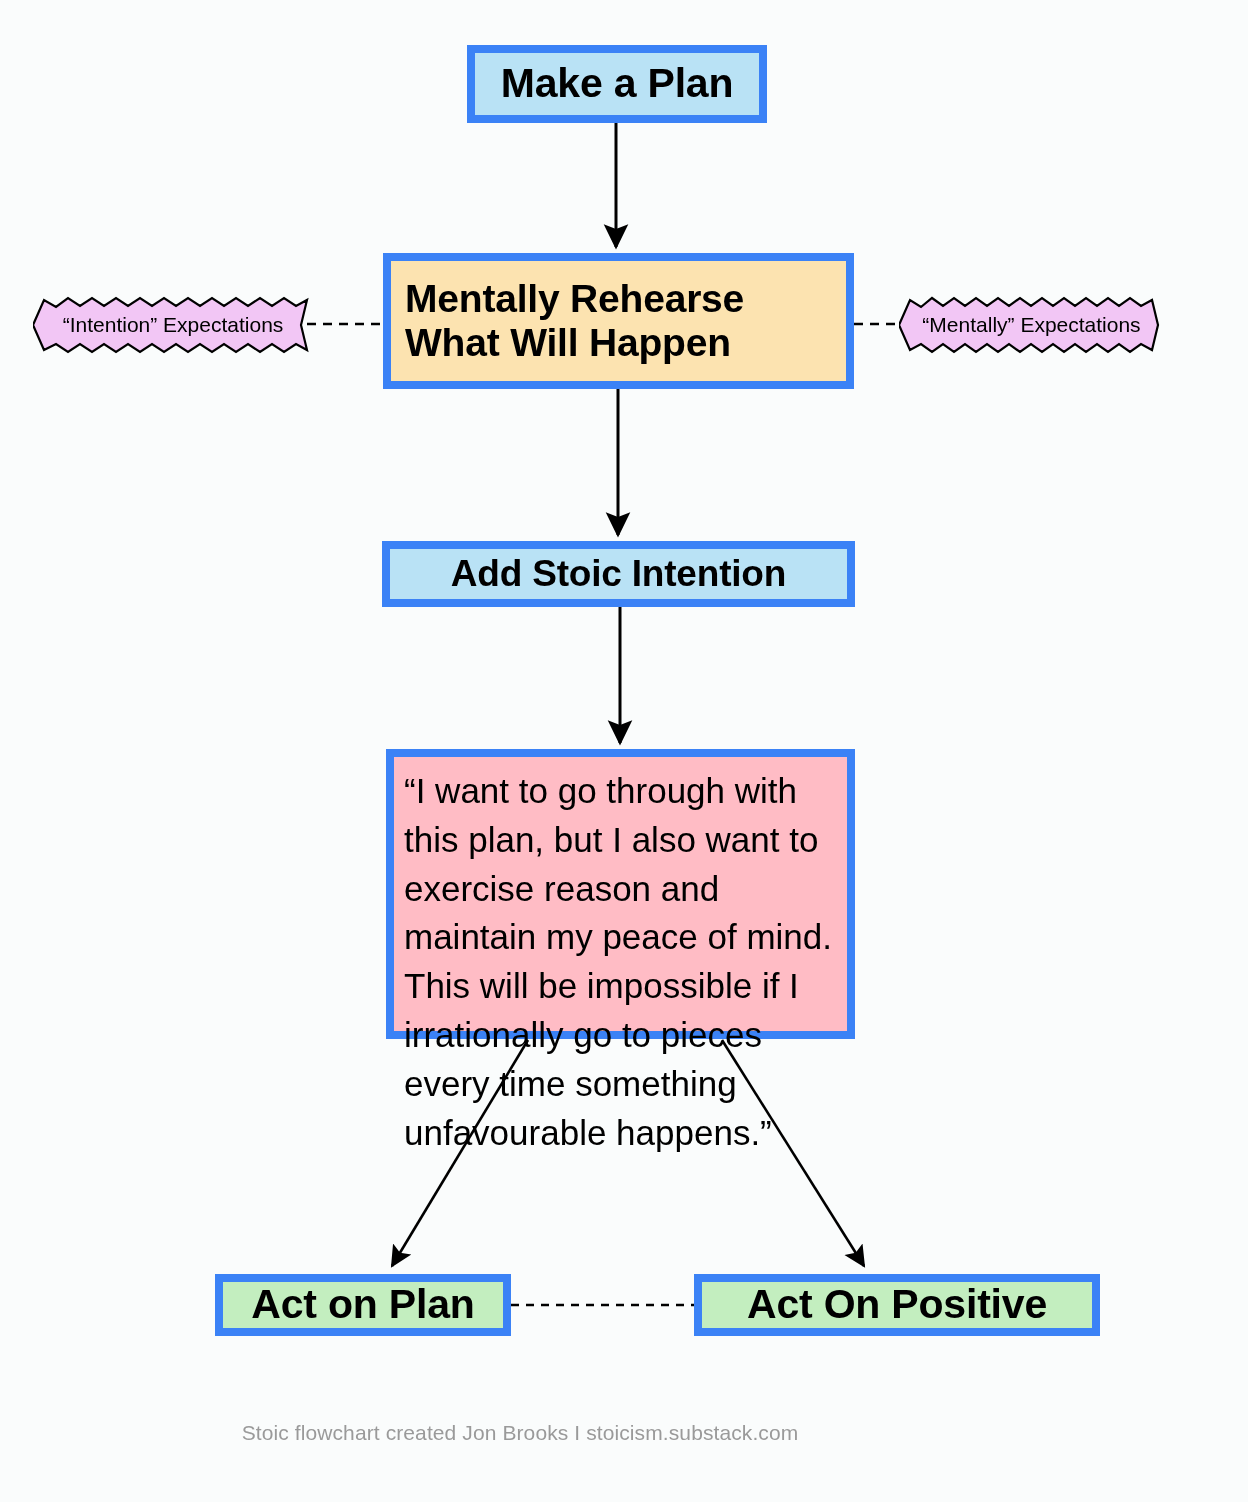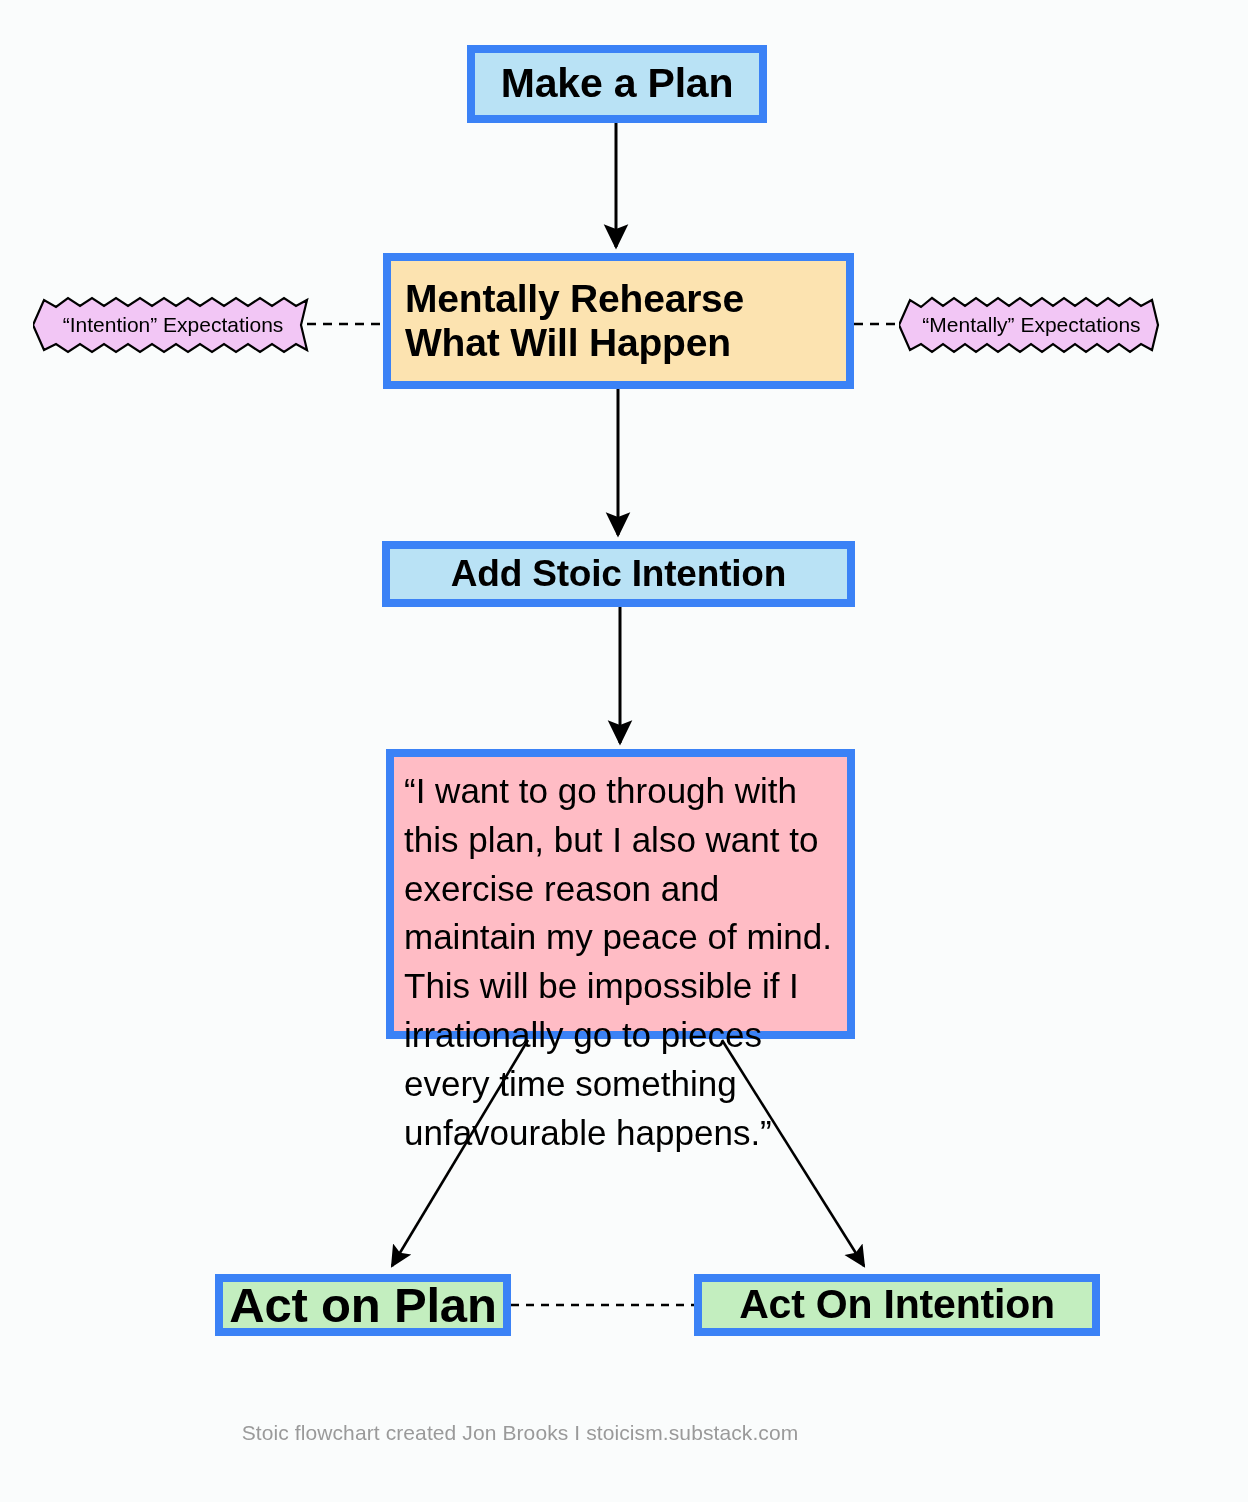--- a/index.html
+++ b/index.html
@@ -75,21 +75,21 @@
     padding: 10px 12px 10px 10px;
     font-size: 35px;
     line-height: 1.395;
   }
   
   #node-act-plan {
     left: 215px; top: 1274px;
     width: 296px; height: 62px;
     background: #c3eebf;
     justify-content: center;
-    font-size: 49px;
+    font-size: 41px;
   }
   
   #node-act-intention {
     left: 694px; top: 1274px;
     width: 406px; height: 62px;
     background: #c3eebf;
     justify-content: center;
     font-size: 41px;
   }
 
@@ -180,21 +180,21 @@
 
   <div class="node" id="node-quote">
     <span class="txt">“I want to go through with this plan, but I also want to exercise reason and maintain my peace of mind. This will be impossible if I irrationally go to pieces every time something unfavourable happens.”</span>
   </div>
 
   <div class="node node-title" id="node-act-plan">
     <span class="txt">Act on Plan</span>
   </div>
 
   <div class="node node-title" id="node-act-intention">
-    <span class="txt">Act On Intention</span>
+    <span class="txt">Act On Positive</span>
   </div>
 
   <div class="banner" id="banner-negative">
     <svg class="banner-shape" viewBox="0 0 280 62" preserveAspectRatio="none">
       <polygon points="0,31 11,6 23,13 35,4 47,12 59,4 71,12 83,4 95,12 107,4 119,12 131,4 143,12 155,4 167,12 179,4 191,12 203,4 215,12 227,4 239,12 251,4 263,12 274,6 268,31 274,56 263,50 251,58 239,50 227,58 215,50 203,58 191,50 179,58 167,50 155,58 143,50 131,58 119,50 107,58 95,50 83,58 71,50 59,58 47,50 35,58 23,50 11,56" fill="#f2c6f5" stroke="#000000" stroke-width="2.2" stroke-linejoin="miter"></polygon>
     </svg>
     <span class="banner-label">“Intention” Expectations</span>
   </div>
 
   <div class="banner" id="banner-positive">

